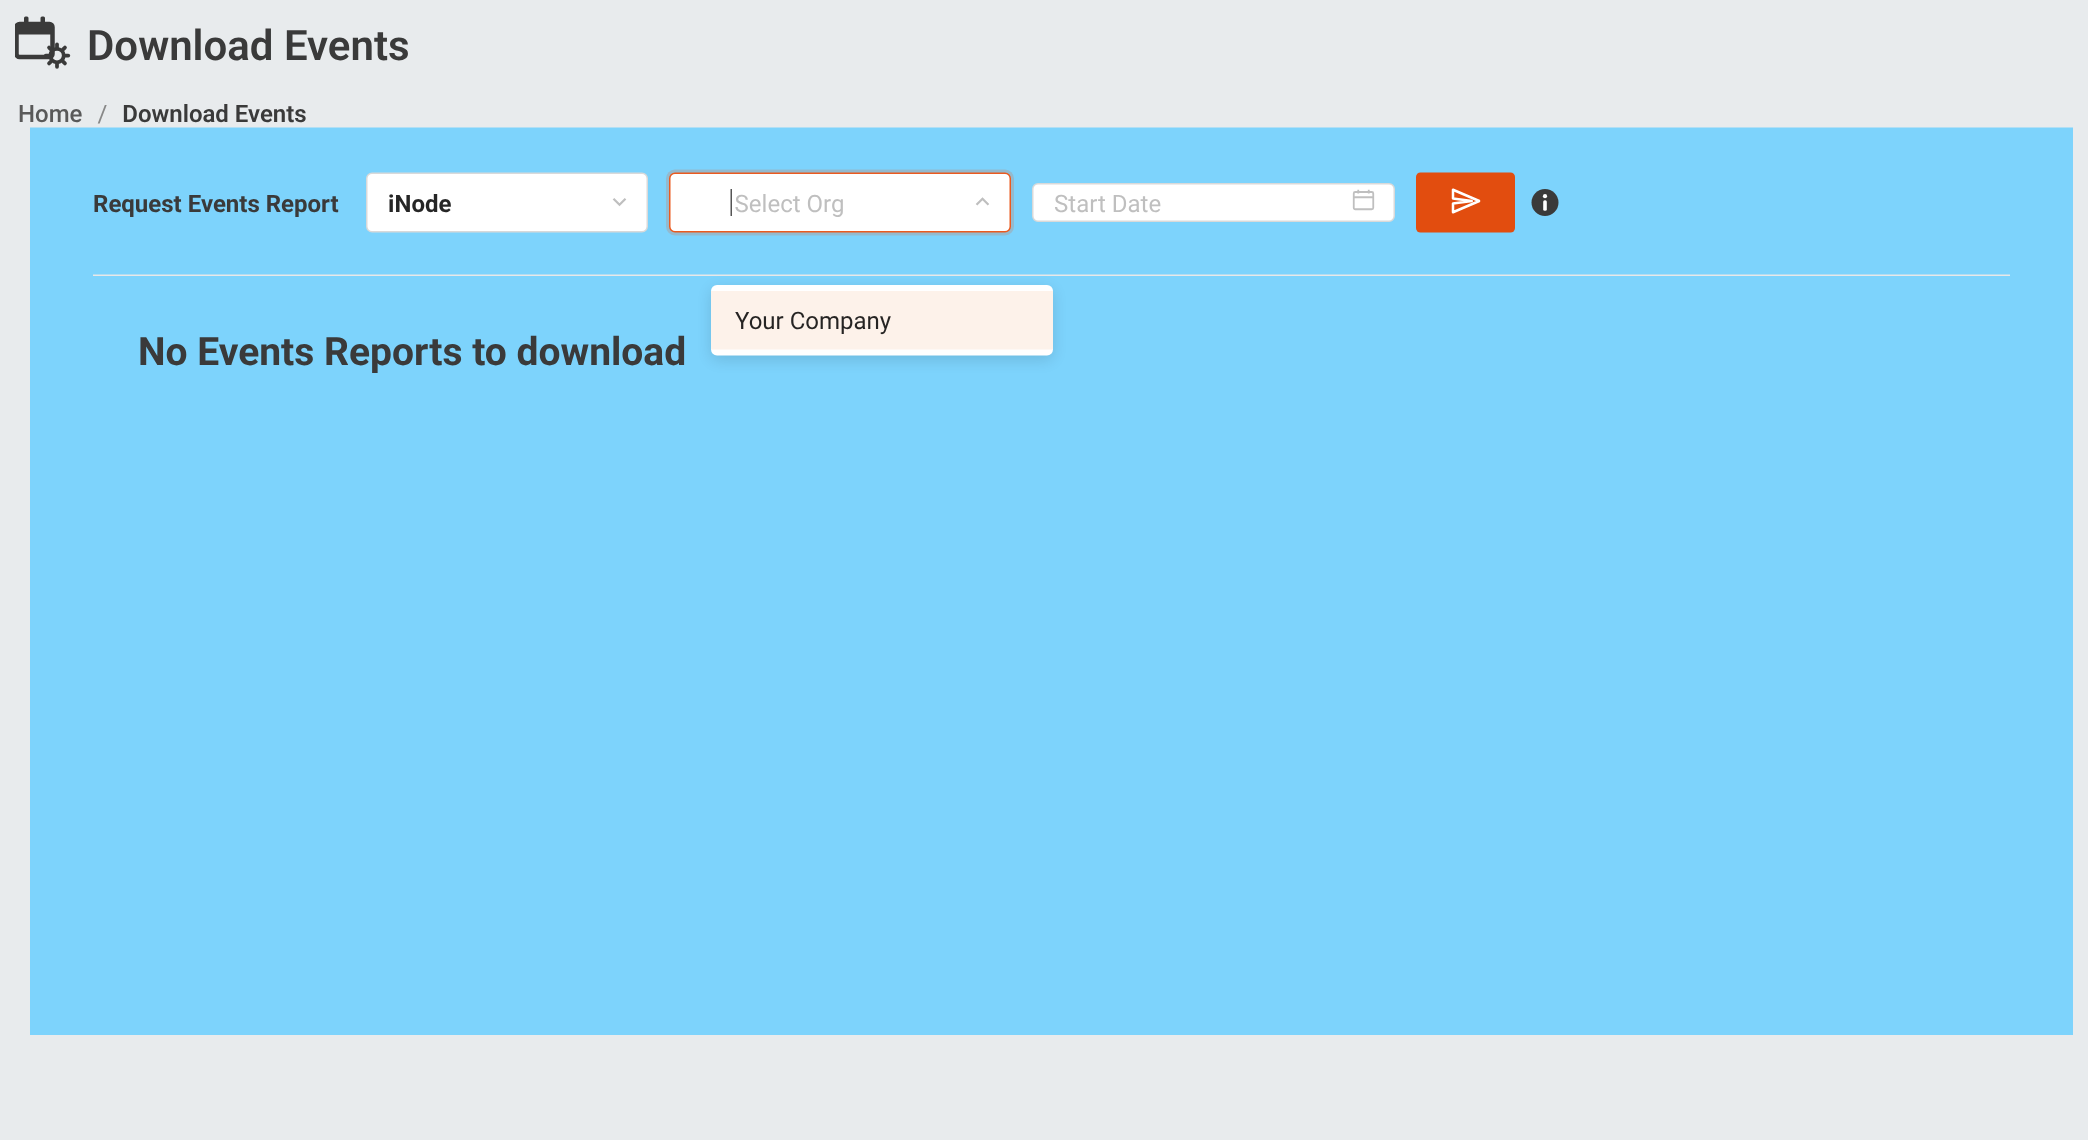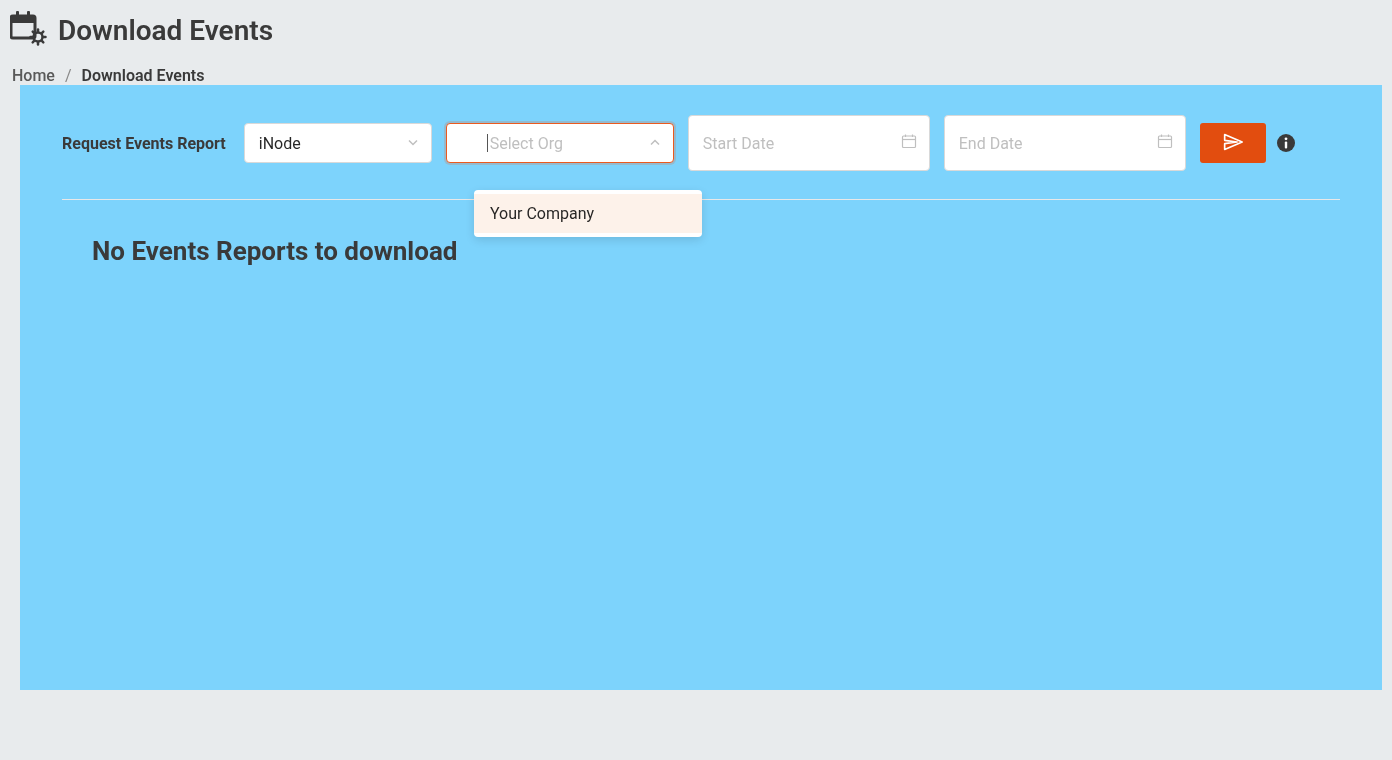--- a/index.html
+++ b/index.html
@@ -91,34 +91,35 @@
     .select-box .arrow-down,
     .select-box .arrow-up {
       position: absolute;
       right: 12px;
       top: 50%;
       transform: translateY(-50%);
       pointer-events: none;
     }
     .select-box.selected {
       color: rgba(0,0,0,0.85);
+      font-weight: bold;
     }
     .select-box.placeholder {
       color: #bfbfbf;
     }
     .select-org {
       border: 1px solid #eb5a1f;
       box-shadow: 0 0 0 2px rgba(235,90,31,0.2);
       outline: none;
     }
     .select-inode { width: 188px; }
     .select-org   { width: 228px; padding-left: 40px; }
     .date-input {
       position: relative;
-      height: 56px;
+      height: 26px;
       width: 242px;
       border: 1px solid #d9d9d9;
       border-radius: 4px;
       background: #fff;
       display: flex;
       align-items: center;
       padding: 0 36px 0 14px;
       font-size: 16px;
       color: #bfbfbf;
       cursor: pointer;
@@ -241,31 +242,20 @@
       <span class="cal-icon">
         <svg width="16" height="16" viewBox="0 0 16 16">
           <rect x="1.5" y="3" width="13" height="11.5" rx="1" fill="none" stroke="#bfbfbf" stroke-width="1.2"></rect>
           <line x1="1.5" y1="6.5" x2="14.5" y2="6.5" stroke="#bfbfbf" stroke-width="1.2"></line>
           <line x1="4.5" y1="1.5" x2="4.5" y2="4" stroke="#bfbfbf" stroke-width="1.2"></line>
           <line x1="11.5" y1="1.5" x2="11.5" y2="4" stroke="#bfbfbf" stroke-width="1.2"></line>
         </svg>
       </span>
     </div>
 
-    <div class="date-input">
-      <span>End Date</span>
-      <span class="cal-icon">
-        <svg width="16" height="16" viewBox="0 0 16 16">
-          <rect x="1.5" y="3" width="13" height="11.5" rx="1" fill="none" stroke="#bfbfbf" stroke-width="1.2"></rect>
-          <line x1="1.5" y1="6.5" x2="14.5" y2="6.5" stroke="#bfbfbf" stroke-width="1.2"></line>
-          <line x1="4.5" y1="1.5" x2="4.5" y2="4" stroke="#bfbfbf" stroke-width="1.2"></line>
-          <line x1="11.5" y1="1.5" x2="11.5" y2="4" stroke="#bfbfbf" stroke-width="1.2"></line>
-        </svg>
-      </span>
-    </div>
 
     <button class="send-btn">
       <span>
         <svg width="20" height="20" viewBox="0 0 24 24">
           <path d="M2 21 L23 12 L2 3 L2 10 L17 12 L2 14 Z" fill="none" stroke="#fff" stroke-width="2" stroke-linejoin="round"></path>
         </svg>
       </span>
     </button>
 
     <span class="info-icon">

